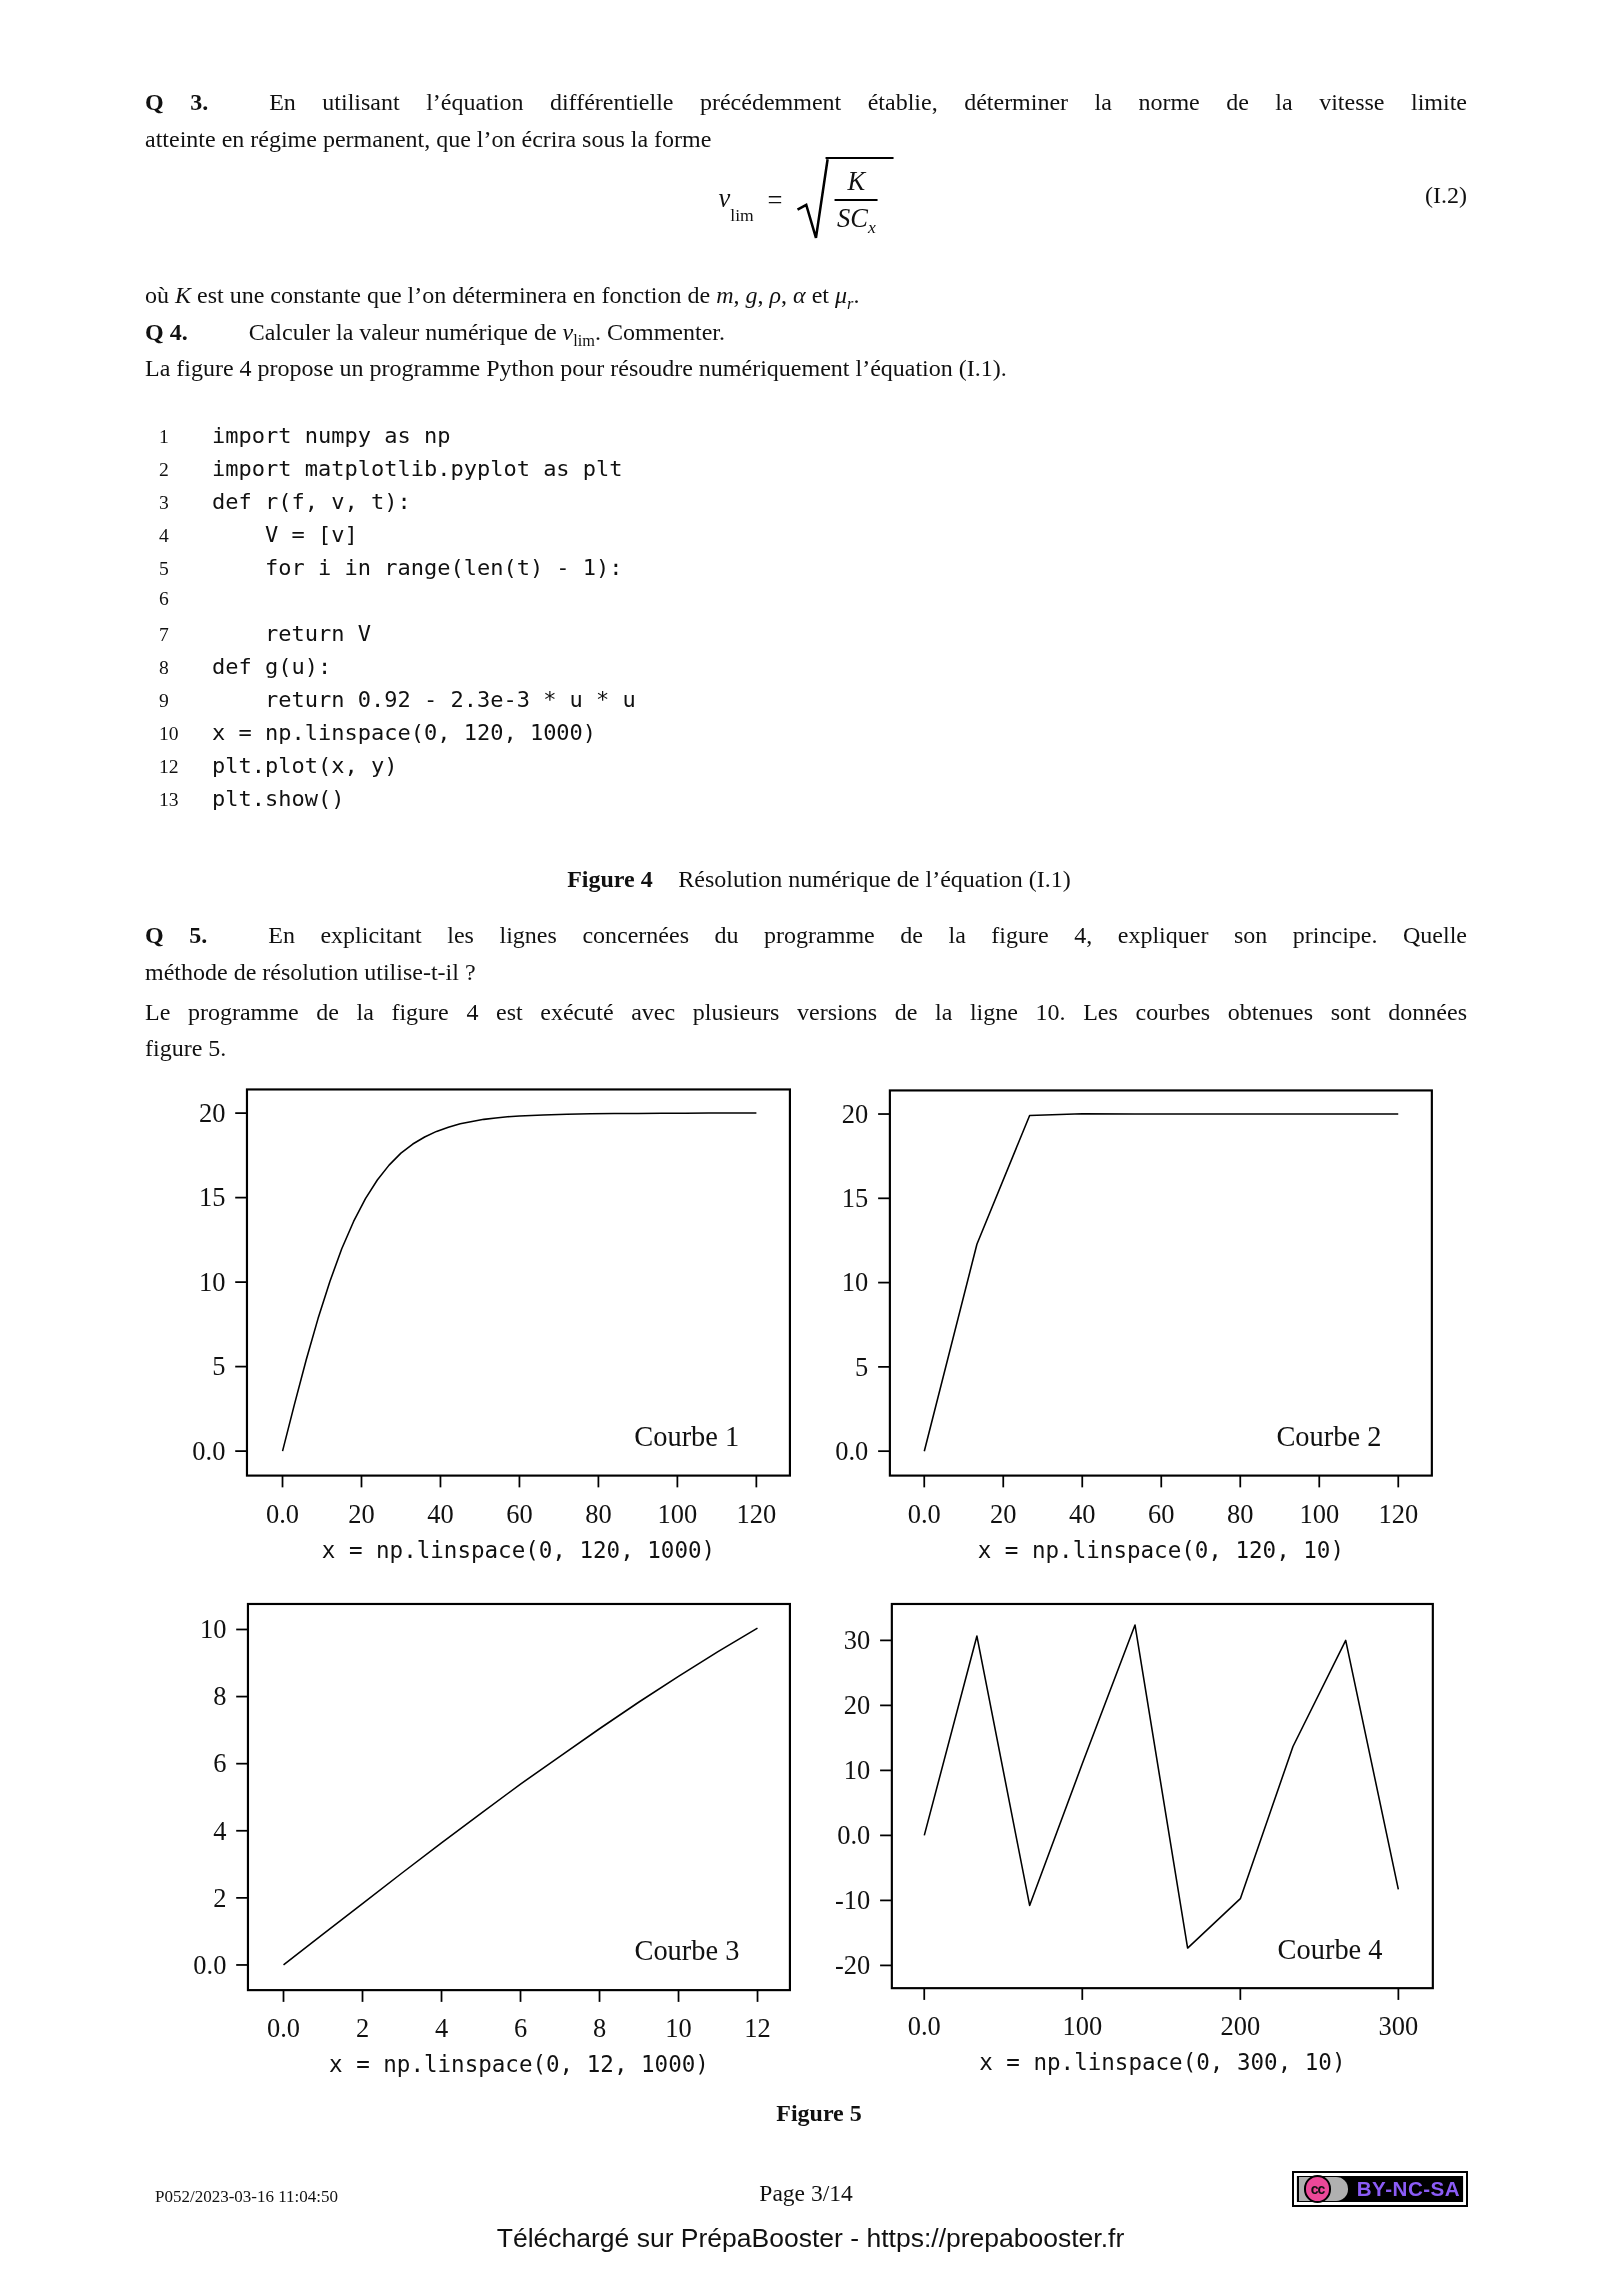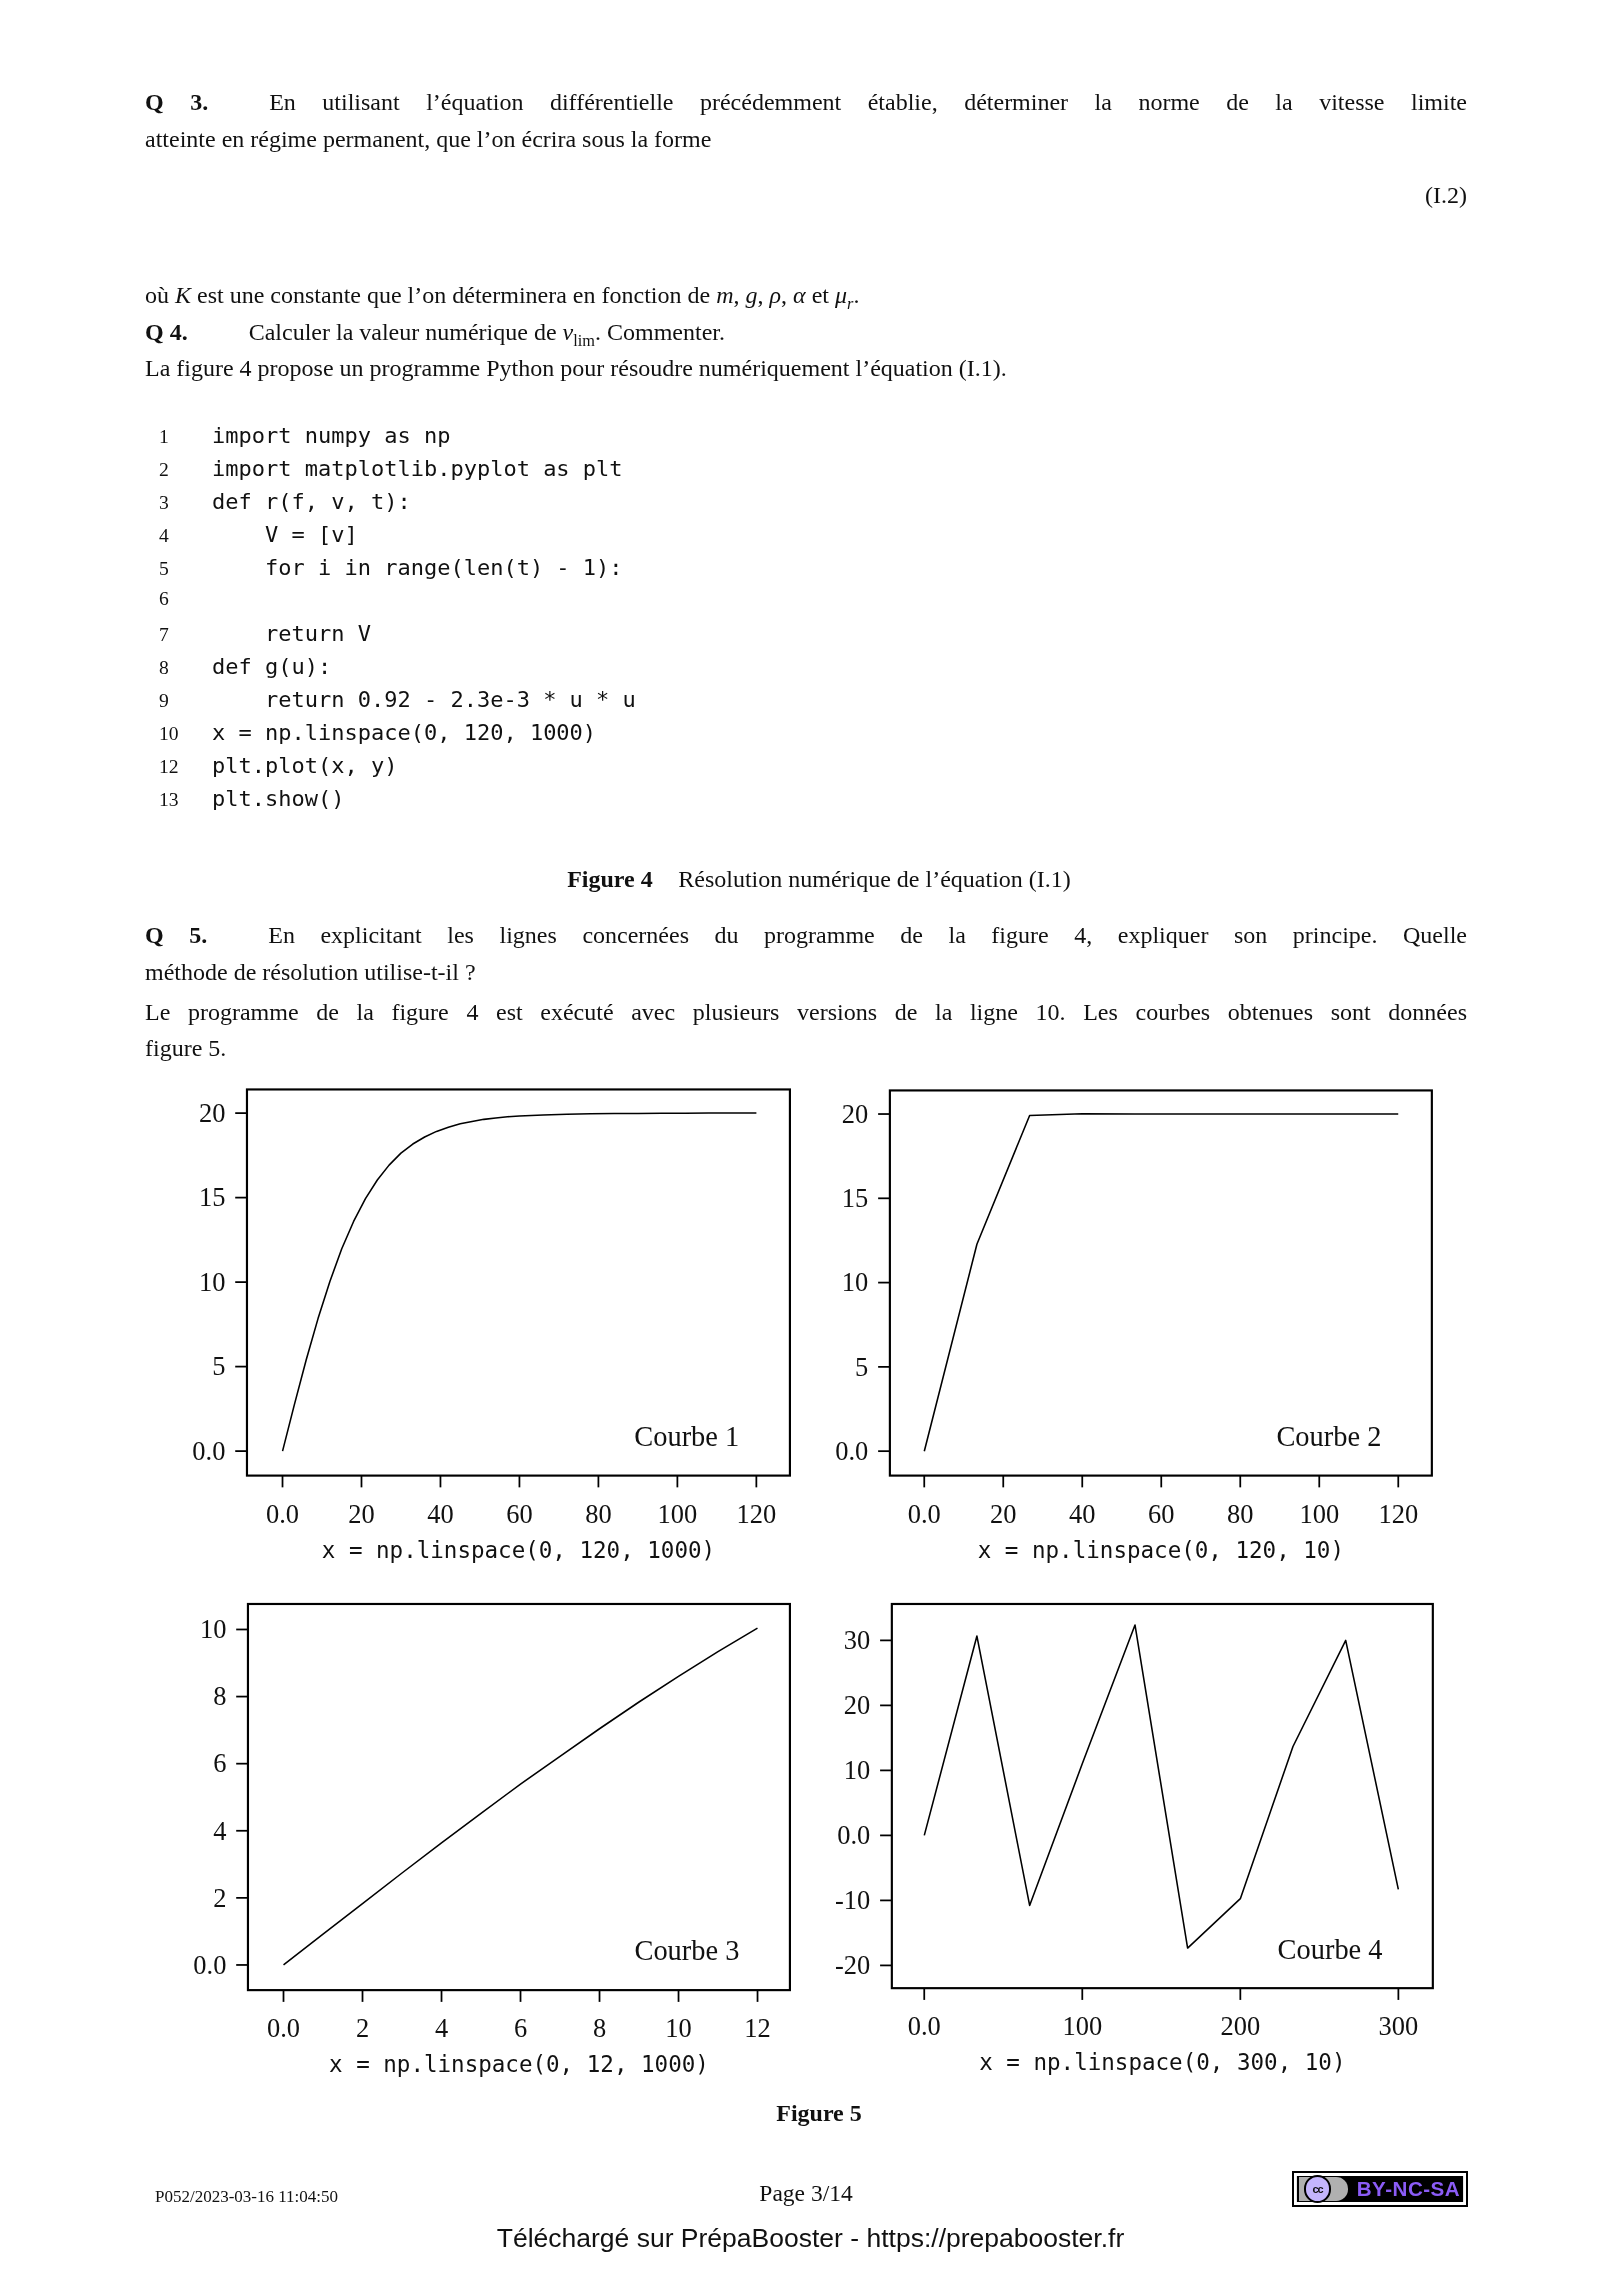--- a/index.html
+++ b/index.html
@@ -45,36 +45,52 @@
 
   
   .stamp{position:absolute;left:155px;top:2187px;font-size:17px;}
   .pageno{position:absolute;left:145px;width:1322px;top:2180px;text-align:center;font-size:23.5px;}
   .dl-line{position:absolute;left:0;width:1621px;top:2223px;text-align:center;
            font-size:26.5px;font-family:"Liberation Sans","DejaVu Sans",sans-serif;}
   .cc-badge{position:absolute;left:1292px;top:2171px;width:176px;height:36px;background:#000;
             border:2px solid #000;box-shadow:inset 0 0 0 2.9px #fff;display:flex;align-items:center;box-sizing:border-box;}
   .cc-left{height:24.5px;width:49px;background:#b0b0b0;border-radius:0 11.8px 11.8px 0;
            margin-left:4.9px;display:flex;align-items:center;flex:none;}
-  .cc-circle{width:23.5px;height:23.5px;background:#c4b5fd;border:2.9px solid #000;border-radius:50%;
+  .cc-circle{width:23.5px;height:23.5px;background:#ec4899;border:2.9px solid #000;border-radius:50%;
              margin-left:4.9px;display:flex;align-items:center;justify-content:center;
-             font-weight:bold;font-size:11px;letter-spacing:-1px;
+             font-weight:bold;font-size:14px;letter-spacing:-1px;
              font-family:"Liberation Sans","DejaVu Sans",sans-serif;}
   .cc-text{color:#8b5cf6;font-weight:bold;font-size:20.6px;margin-left:8.8px;letter-spacing:0.5px;
            font-family:"Liberation Sans","DejaVu Sans",sans-serif;}
 
   #fig5-svg{position:absolute;left:0;top:1059px;}
 </style>
 </head>
 <body>
 
 <div class="line just" style="top:84px"><span><span class="sg-b">Q 3.</span><span class="sg-gap"></span><span>En utilisant l’équation différentielle précédemment établie, déterminer la norme de la vitesse limite</span></span></div>
 <div class="line" style="top:121px"><span><span>atteinte en régime permanent, que l’on écrira sous la forme</span></span></div>
 
 <div class="equation">
+  <span class="eq-body">
+    <span><span class="eq-var">v</span><span class="eq-sub">lim</span></span>
+    <span class="eq-rel">=</span>
+    <span class="eq-sqrt">
+      <svg class="rad-svg" width="33" height="86" viewBox="0 0 34 88">
+        <path d="M1 54 L10 49 L20 83 L32 2" fill="none" stroke="#000" stroke-width="2.6"></path>
+      </svg>
+      <span class="radicand">
+        <span class="frac">
+          <span class="fnum">K</span>
+          <span class="fbar"></span>
+          <span class="fden"><span>SC</span><span class="fden-sub">x</span></span>
+        </span>
+      </span>
+    </span>
+  </span>
   <span class="eq-tag">(I.2)</span>
 </div>
 
 <div class="line" style="top:277px"><span><span>où </span><span class="sg-i">K</span><span> est une constante que l’on déterminera en fonction de </span><span class="sg-i">m</span><span>, </span><span class="sg-i">g</span><span>, </span><span class="sg-i">ρ</span><span>, </span><span class="sg-i">α</span><span> et </span><span class="sg-i">μ</span><span class="sg-isub">r</span><span>.</span></span></div>
 
 <div class="line" style="top:314px"><span><span class="sg-b">Q 4.</span><span class="sg-gap"></span><span>Calculer la valeur numérique de </span><span class="sg-i">v</span><span class="sg-sub">lim</span><span>. Commenter.</span></span></div>
 
 <div class="line" style="top:350px"><span><span>La figure 4 propose un programme Python pour résoudre numériquement l’équation (I.1).</span></span></div>
 
 <div class="code-block" id="code-block">

